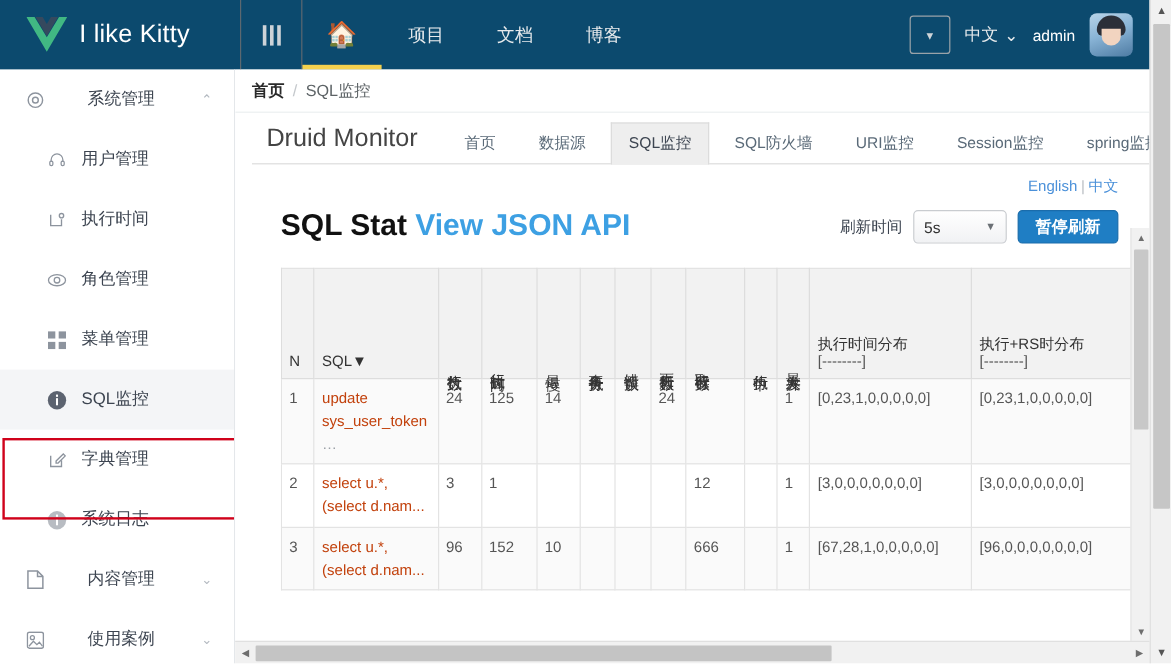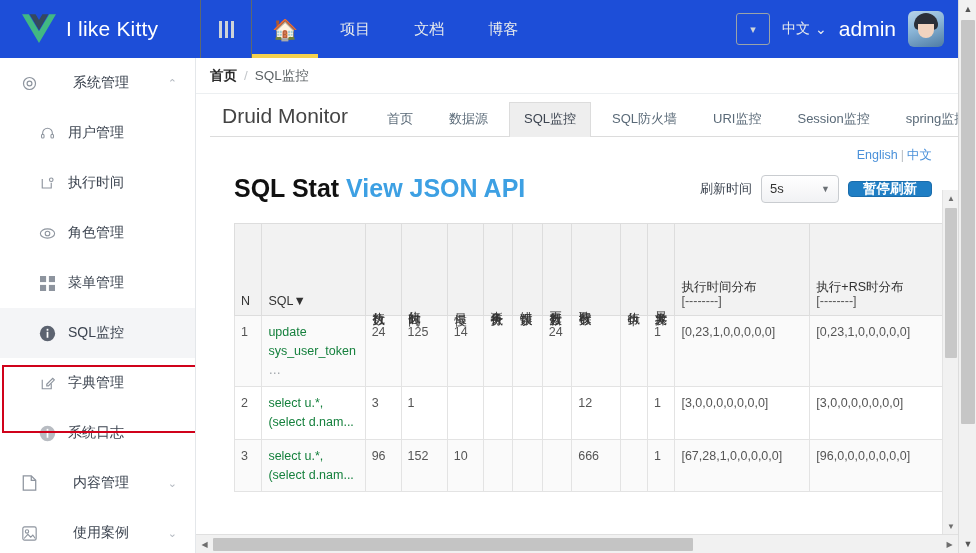--- a/index.html
+++ b/index.html
@@ -7,21 +7,21 @@
     width: 976px; height: 553px;
     overflow: hidden;
     font-family: "Liberation Sans", "DejaVu Sans", sans-serif;
     background: #ffffff;
   }
   .app { position: relative; width: 976px; height: 553px; overflow: hidden; }
 
   
   .topbar {
     position: absolute; top: 0; left: 0; width: 958px; height: 58px;
-    background: #1d4ed8; display: flex; align-items: stretch;
+    background: #0c4a6e; display: flex; align-items: stretch;
   }
   .brand {
     width: 200px; display: flex; align-items: center; gap: 10px;
     padding-left: 22px; flex: 0 0 200px;
   }
   .vue-logo { width: 34px; height: 30px; flex: 0 0 34px; }
   .brand-title {
     color: #ffffff; font-size: 21px; letter-spacing: .2px; white-space: nowrap;
   }
   .topnav { flex: 1; display: flex; align-items: stretch; }
@@ -50,21 +50,21 @@
   }
   .collapse-box {
     width: 34px; height: 32px; border: 1px solid #9aa3a9; border-radius: 3px;
     display: flex; align-items: center; justify-content: center;
     color: #cfd5d9; font-size: 11px; cursor: pointer;
   }
   .lang {
     color: #e7eaec; font-size: 14px; display: flex; align-items: center; gap: 5px;
     cursor: pointer;
   }
-  .username { color: #ffffff; font-size: 21px; cursor: pointer; }
+  .username { color: #ffffff; font-size: 13px; cursor: pointer; }
   .avatar {
     width: 36px; height: 36px; border-radius: 6px; overflow: hidden;
     background: linear-gradient(160deg,#b9d4e8 0%,#89b4d6 45%,#4e7ba3 100%);
     position: relative; cursor: pointer; flex: 0 0 36px;
   }
   .avatar::before {
     content: ""; position: absolute; left: 6px; top: 2px; width: 24px; height: 17px;
     background: #2b2f38; border-radius: 12px 12px 5px 5px;
   }
   .avatar::after {
@@ -133,37 +133,37 @@
   .druid-tab.active {
     background: #eeeeee; border-color: #dcdcdc; color: #3c4450;
   }
   .langline {
     text-align: right; padding: 10px 26px 0 0; font-size: 12.5px; color: #9aa0a6;
   }
   .langline a { color: #4a90d9; text-decoration: none; cursor: pointer; }
   .langline .bar { color: #b9bec3; margin: 0 3px; }
 
   .statrow {
-    display: flex; align-items: center; padding: 10px 26px 14px 24px;
+    display: flex; align-items: flex-end; padding: 10px 26px 14px 24px;
   }
   .stat-title { font-size: 25px; font-weight: bold; color: #111; white-space: nowrap; }
   .stat-title .api { color: #3da0e3; cursor: pointer; }
   .refresh-wrap { margin-left: auto; display: flex; align-items: center; gap: 9px; }
   .refresh-label { font-size: 13px; color: #3c4450; white-space: nowrap; }
   .refresh-select {
     width: 78px; height: 28px; border: 1px solid #c9ccd0; border-radius: 4px;
     background: linear-gradient(#ffffff,#f1f2f4);
     display: flex; align-items: center; padding: 0 8px; font-size: 13px; color: #333;
     cursor: pointer; position: relative;
   }
   .refresh-select .caret {
     margin-left: auto; font-size: 9px; color: #6b7075;
   }
   .pause-btn {
-    height: 16px; padding: 0 14px; background: #1f7ec4; border: 1px solid #1a6cab;
+    height: 28px; padding: 0 14px; background: #1f7ec4; border: 1px solid #1a6cab;
     border-radius: 4px; color: #fff; font-size: 13.5px; font-weight: bold;
     display: flex; align-items: center; cursor: pointer; white-space: nowrap;
   }
 
   
   .table-area {
     position: absolute; left: 24px; right: 2px; top: 128px; bottom: 0;
     overflow: hidden;
   }
   table.sqlstat {
@@ -173,21 +173,21 @@
   table.sqlstat th {
     background: #f2f2f2; border: 1px solid #dddddd; vertical-align: bottom;
     font-weight: normal; color: #333; padding: 5px 6px 7px; text-align: left;
     line-height: 1.12; height: 92px;
   }
   table.sqlstat td {
     border: 1px solid #e3e3e3; padding: 7px 6px; vertical-align: top;
     line-height: 1.5; color: #555; background: #fff;
   }
   table.sqlstat tr.alt td { background: #fafafa; }
-  td.sqlcell a { color: #15803d; text-decoration: none; cursor: pointer; }
+  td.sqlcell a { color: #c2410c; text-decoration: none; cursor: pointer; }
   td.sqlcell .ell { color: #9aa0a6; display: block; }
   .vert { writing-mode: vertical-rl; text-orientation: upright; letter-spacing: 1px; }
   .distrib .d1 { display: block; }
   .distrib .d2 { display: block; color: #555; }
 
   
   .hscroll {
     position: absolute; left: 196px; right: 18px; bottom: 0; height: 19px;
     background: #f1f1f1; border-top: 1px solid #e0e0e0;
     display: flex; align-items: center;

